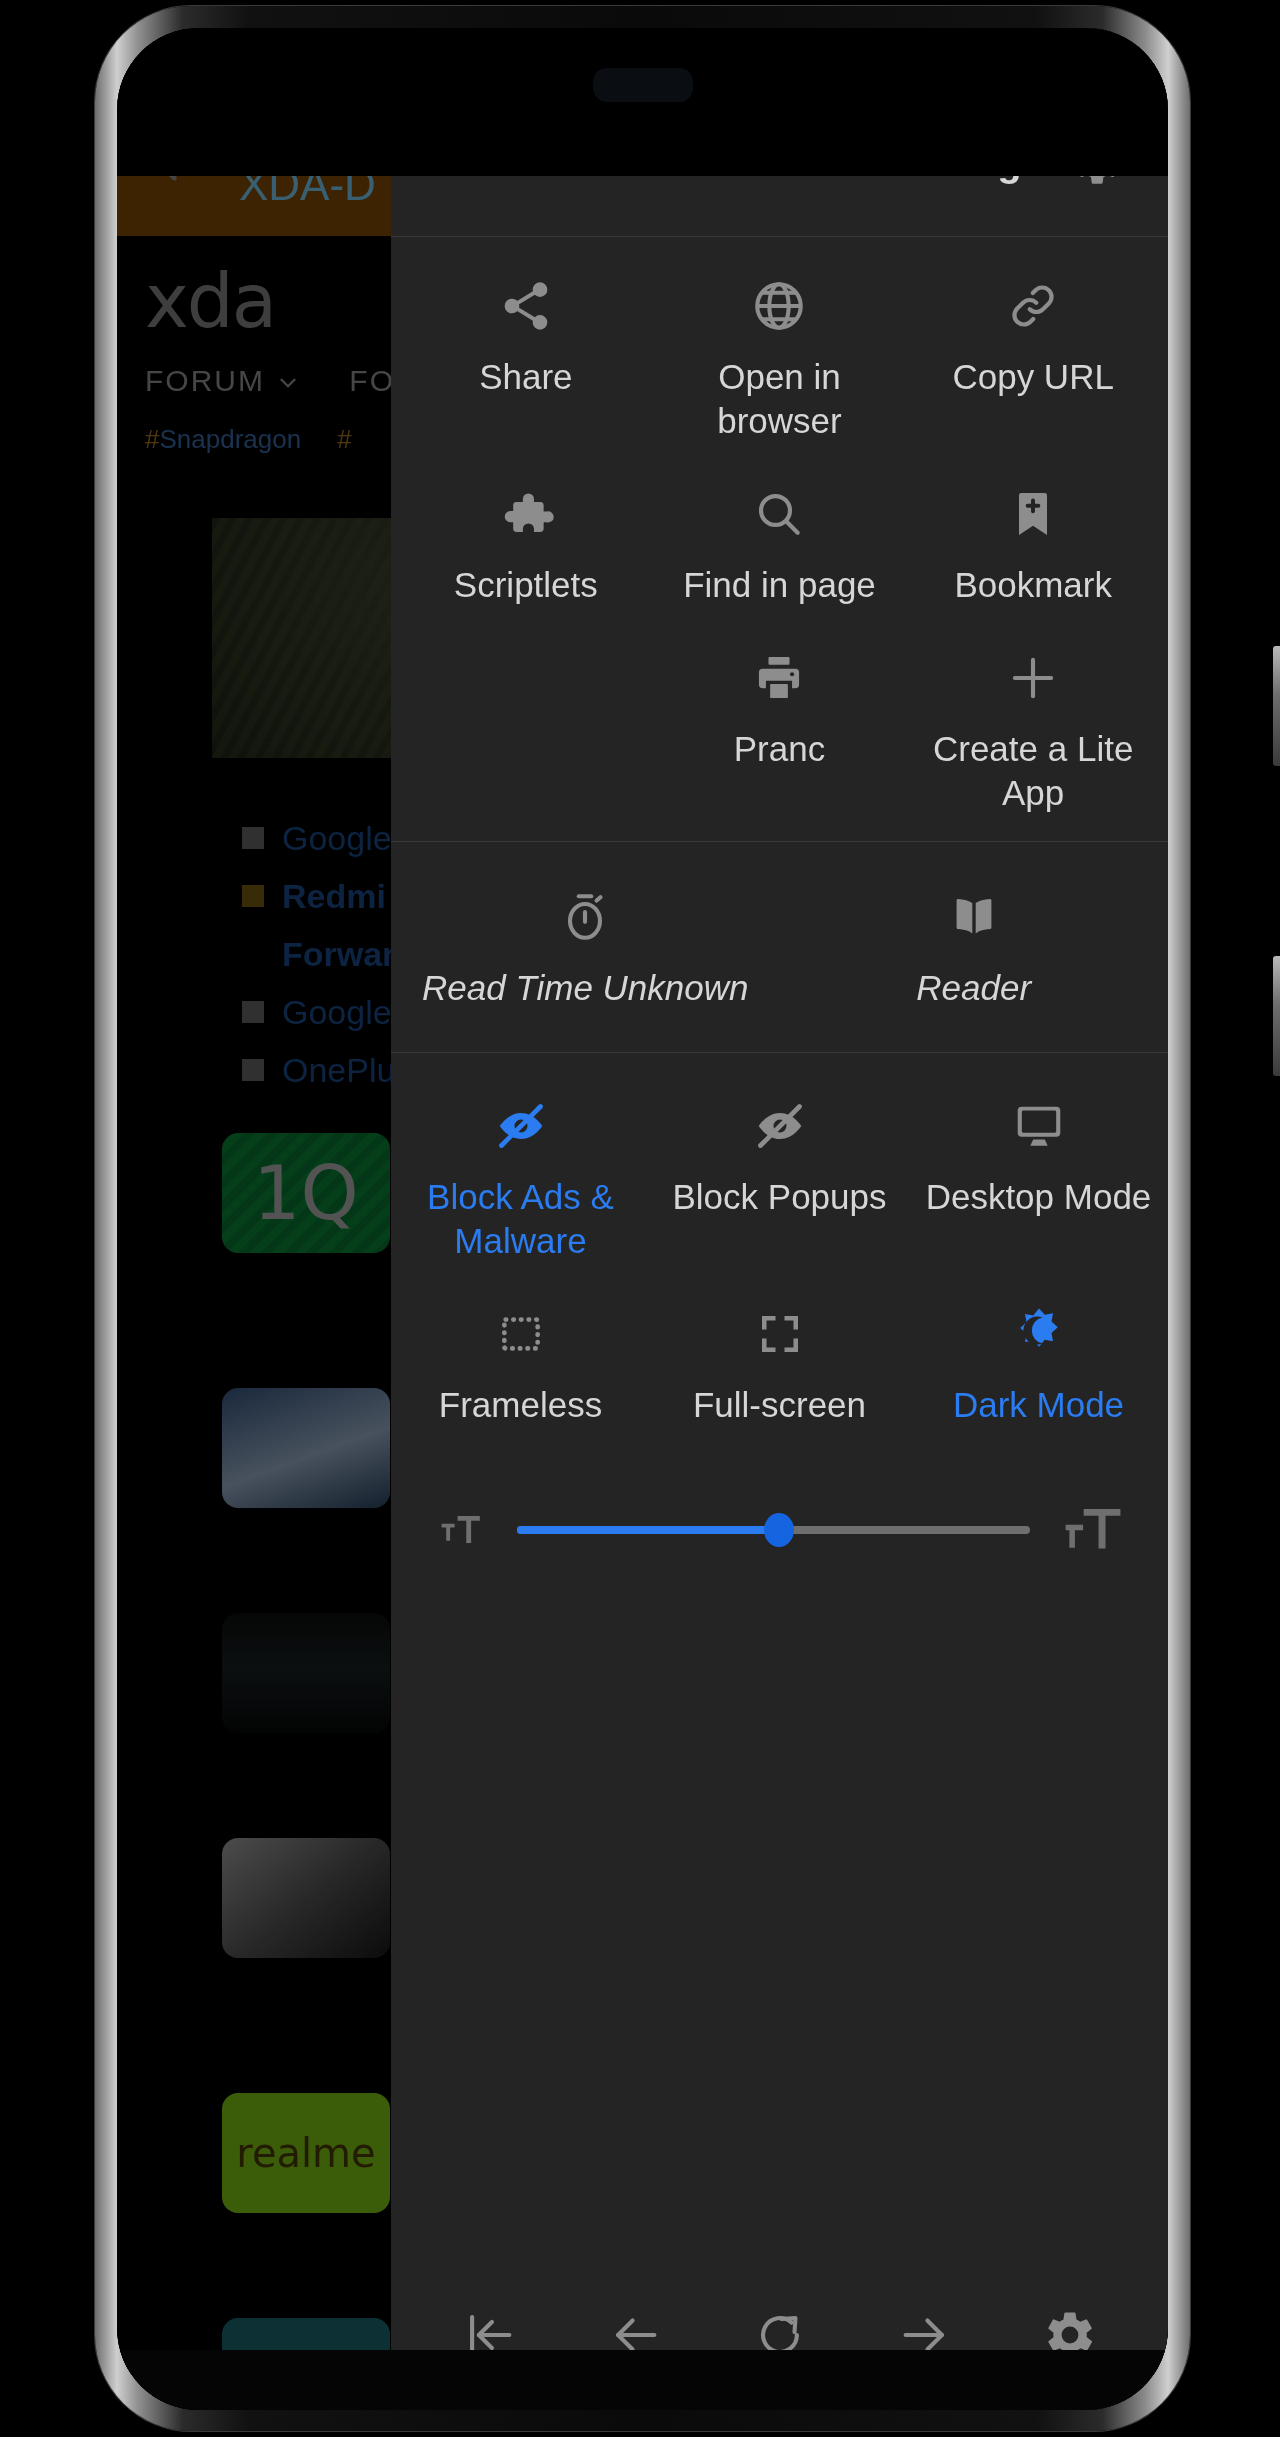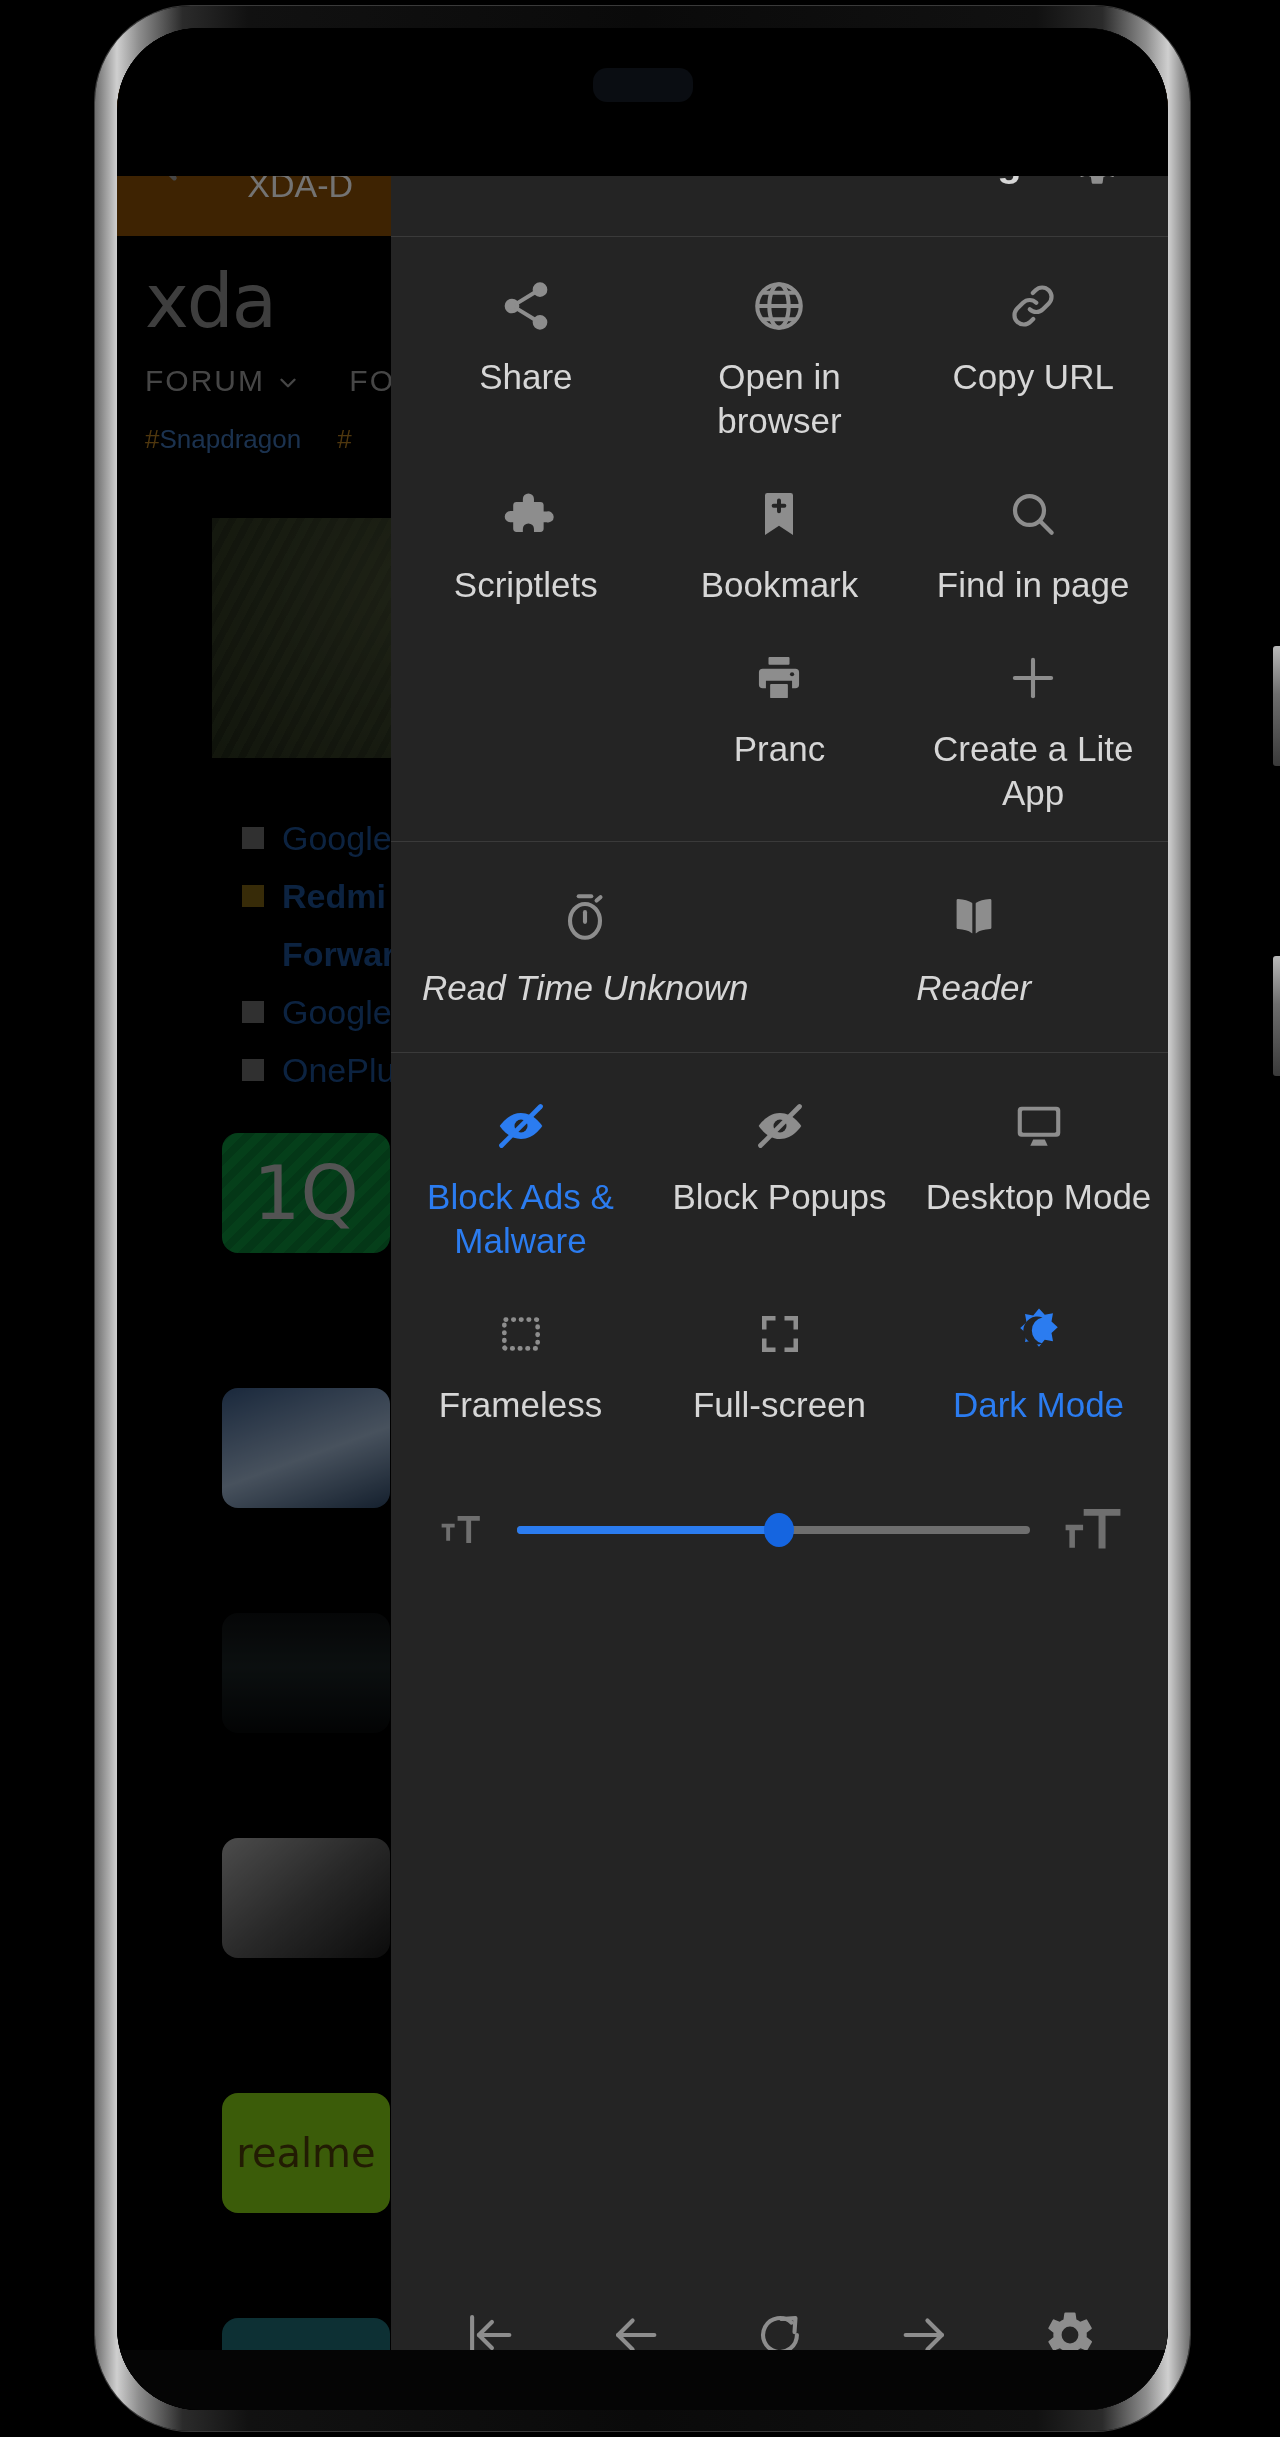--- a/index.html
+++ b/index.html
@@ -46,21 +46,21 @@
     position:absolute; left:0; top:0; width:1051px; height:2382px;
     background:#000; z-index:1;
   }
   #appbar{
     position:absolute; left:0; top:60px; width:100%; height:148px;
     background:#8a4e05; display:flex; align-items:center; padding-left:28px;
   }
   #appbar-back{ width:64px; height:64px; flex:0 0 auto; }
   #appbar-titles{ margin-left:30px; color:#9b9b9b; }
   #appbar-title{ font-size:38px; line-height:46px; color:#9e9e9e;}
-  #appbar-sub{ font-size:34px; line-height:44px; color:#ffffff;text-align:right;}
+  #appbar-sub{ font-size:44px; line-height:44px; color:#7dd3fc;text-align:right;}
 
   #site-head{ position:absolute; left:0; top:208px; width:100%; background:#000; padding:22px 0 0 28px;}
   #site-logo{ font-size:74px; color:#8b8b8b; letter-spacing:-2px; font-family:"DejaVu Sans", sans-serif; line-height:86px;}
   #site-nav{ display:flex; gap:48px; margin-top:20px; color:#9c9c9c; font-size:30px; letter-spacing:2px;}
   #tagrow{ display:flex; gap:36px; margin-top:26px; font-size:26px;}
   .tag{ color:#3c6fb0; }
   .tag .hash{ color:#b07a1f; }
 
   #hero{
     position:absolute; left:95px; top:490px; width:956px; height:240px;
@@ -323,36 +323,36 @@
         <span class="ico">
           <svg width="58" height="58" viewBox="0 0 24 24" fill="#8d8d8d">
             <path d="M20.5 11h-1.2V8.4A1.4 1.4 0 0 0 17.9 7h-2.6V5.8a2.3 2.3 0 1 0-4.6 0V7H8.1a1.4 1.4 0 0 0-1.4 1.4v2.4H5.5a2.3 2.3 0 1 0 0 4.6h1.2v2.6A1.4 1.4 0 0 0 8.1 19.4h2.6v-1.2a2.3 2.3 0 1 1 4.6 0v1.2h2.6a1.4 1.4 0 0 0 1.4-1.4v-2.6h1.2a2.3 2.3 0 1 0 0-4.4z"></path>
           </svg>
         </span>
         <span class="lbl">Scriptlets</span>
       </div>
 
       <div class="cell">
         <span class="ico">
+          <svg width="56" height="56" viewBox="0 0 24 24" fill="none" stroke="#8d8d8d" stroke-width="1.8" stroke-linecap="round">
+            <circle cx="10.5" cy="10.5" r="6.2"></circle>
+                <line x1="15.2" y1="15.2" x2="20" y2="20"></line>
+          </svg>
+        </span>
+        <span class="lbl">Find in page</span>
+      </div>
+
+      <div class="cell">
+        <span class="ico">
           <svg width="56" height="56" viewBox="0 0 24 24">
             <path d="M7 3h10a1 1 0 0 1 1 1v17l-6-4-6 4V4a1 1 0 0 1 1-1z" fill="#8d8d8d"></path>
             <path d="M12 6.2v4.6M9.7 8.5h4.6" stroke="#242424" stroke-width="1.7" stroke-linecap="round"></path>
           </svg>
         </span>
         <span class="lbl">Bookmark</span>
-      </div>
-
-      <div class="cell">
-        <span class="ico">
-          <svg width="56" height="56" viewBox="0 0 24 24" fill="none" stroke="#8d8d8d" stroke-width="1.8" stroke-linecap="round">
-            <circle cx="10.5" cy="10.5" r="6.2"></circle>
-                <line x1="15.2" y1="15.2" x2="20" y2="20"></line>
-          </svg>
-        </span>
-        <span class="lbl">Find in page</span>
       </div>
 
       <div class="cell empty">
         <span class="ico"></span>
         <span class="lbl"></span>
       </div>
 
       <div class="cell">
         <span class="ico">
           <svg width="56" height="56" viewBox="0 0 24 24" fill="#8d8d8d">

